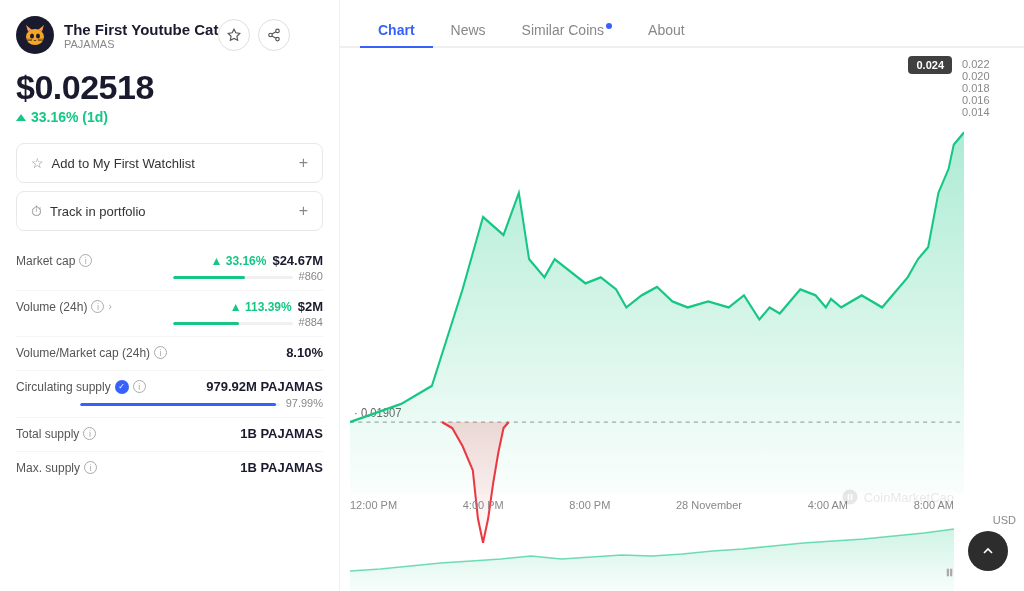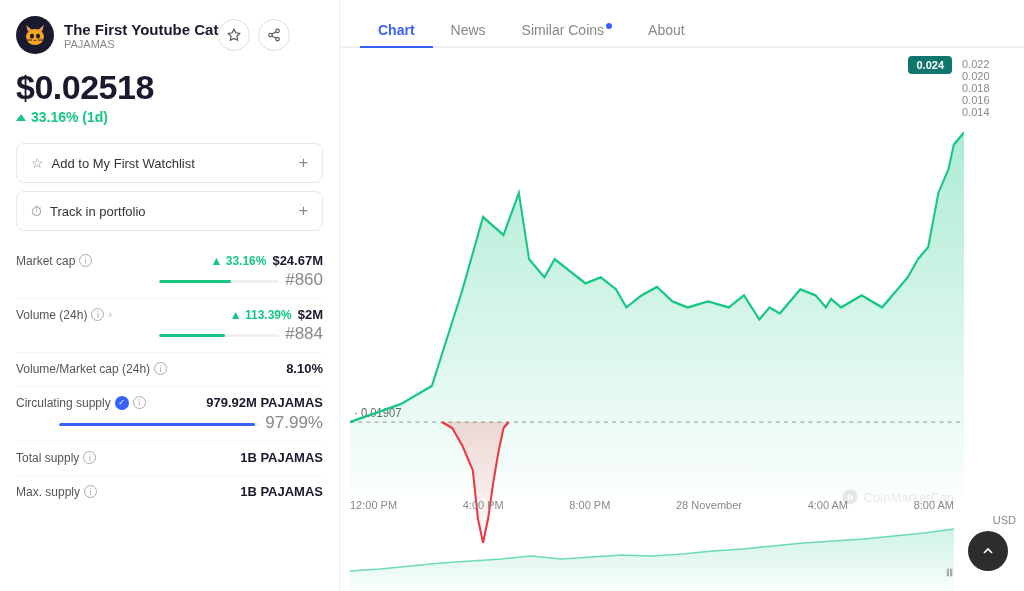--- a/index.html
+++ b/index.html
@@ -176,21 +176,21 @@
       color: #aaa;
     }
     .stat-values {
       display: flex;
       align-items: center;
       gap: 6px;
       font-size: 12px;
     }
     .stat-positive { color: #16c784; font-weight: 600; }
     .stat-main-val { font-weight: 700; font-size: 13px; color: #1a1a2e; }
-    .stat-sub { font-size: 17px; color: #888; }
+    .stat-sub { font-size: 11px; color: #888; }
     .stat-right { font-weight: 700; font-size: 13px; color: #1a1a2e; }
 
     .progress-bar-wrap {
       margin-top: 3px;
       height: 3px;
       background: #f0f0f0;
       border-radius: 2px;
       overflow: hidden;
     }
     .progress-bar-fill {
@@ -269,21 +269,21 @@
     .chart-container {
       flex: 1;
       position: relative;
       padding: 10px 0 0 10px;
     }
 
     .price-label-badge {
       position: absolute;
       top: 8px;
       right: 16px;
-      background: #0f766e;
+      background: #404040;
       color: #fff;
       font-size: 11px;
       font-weight: 700;
       padding: 3px 8px;
       border-radius: 4px;
     }
 
     .watermark {
       position: absolute;
       bottom: 85px;

